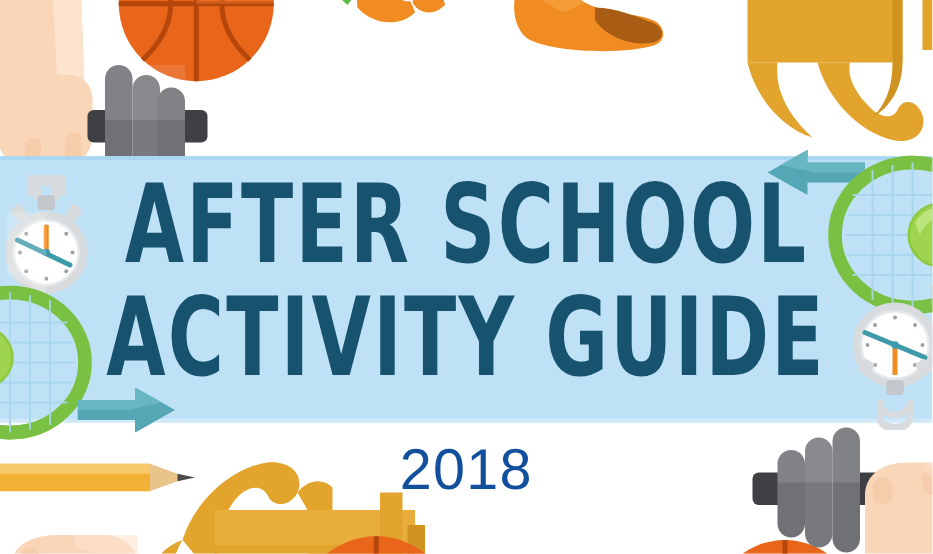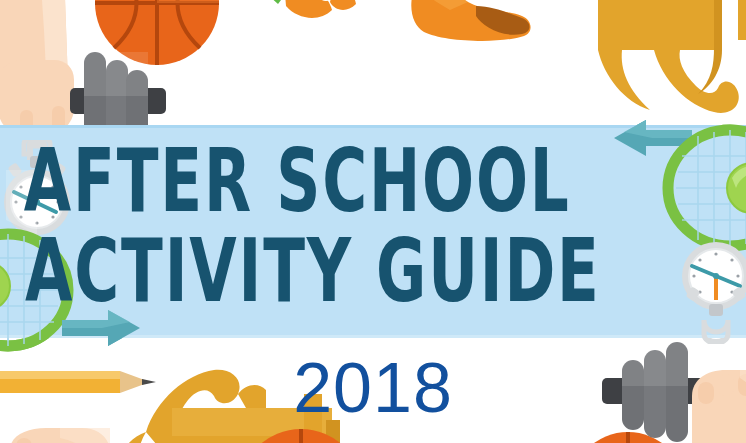--- a/index.html
+++ b/index.html
@@ -15,21 +15,21 @@
     position:absolute;left:0;width:746px;
     top:125px;height:213px;
     background:#bfe1f6;
   }
   .band-edge-top{position:absolute;left:0;top:125px;width:746px;height:3px;background:#a9d7f2;}
   .band-edge-bot{position:absolute;left:0;top:335px;width:746px;height:3px;background:#cfe9f8;}
 
   
   .title-wrap{
     position:absolute;left:0;top:130px;width:746px;height:200px;
-    display:flex;flex-direction:column;align-items:flex-start;justify-content:flex-start;
+    display:flex;flex-direction:column;align-items:center;justify-content:flex-start;
     pointer-events:none;
   }
   .title-line{
     color:#17536f;
     font-family:"Liberation Sans Narrow","DejaVu Sans Condensed","Liberation Sans", sans-serif;
     font-weight:bold;
     font-size:74px;
     line-height:0.98;
     letter-spacing:2px;
     transform:scaleX(0.92) scaleY(1.18);
@@ -39,21 +39,21 @@
   }
   .title-line.l1{margin-top:8px;}
   .title-line.l2{margin-top:17px;}
 
   .year{
     position:absolute;left:0;top:348px;width:746px;
     text-align:center;
     color:#12509e;
     font-family:"Liberation Sans", sans-serif;
     font-weight:normal;
-    font-size:70px;
+    font-size:46px;
     letter-spacing:1px;
   }
 
   .watermark{
     position:absolute;right:12px;top:404px;
     color:#6d6d6d;
     font-size:15px;
     letter-spacing:.2px;
     white-space:nowrap;
   }

